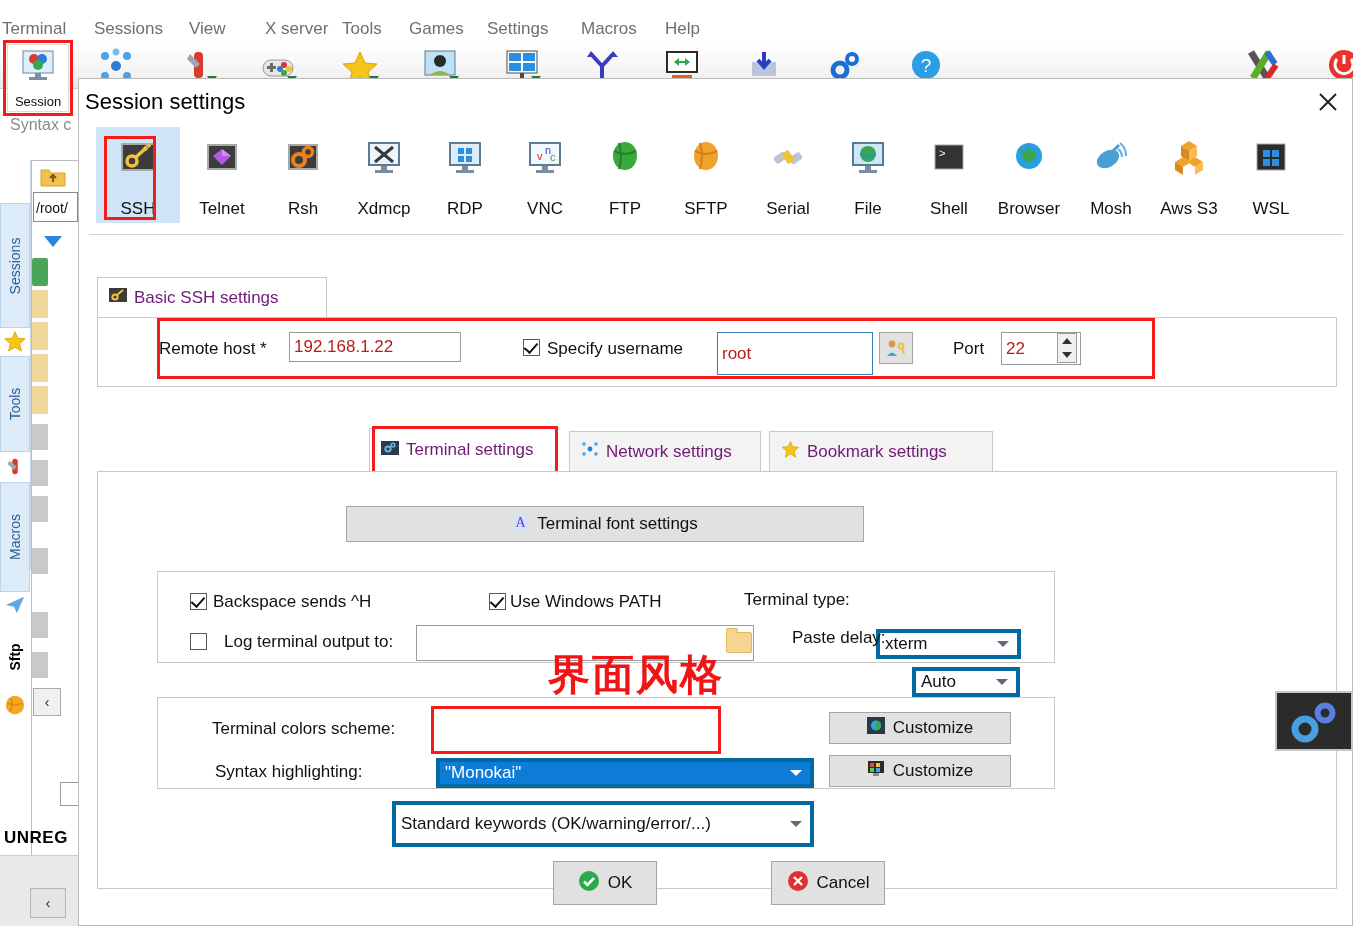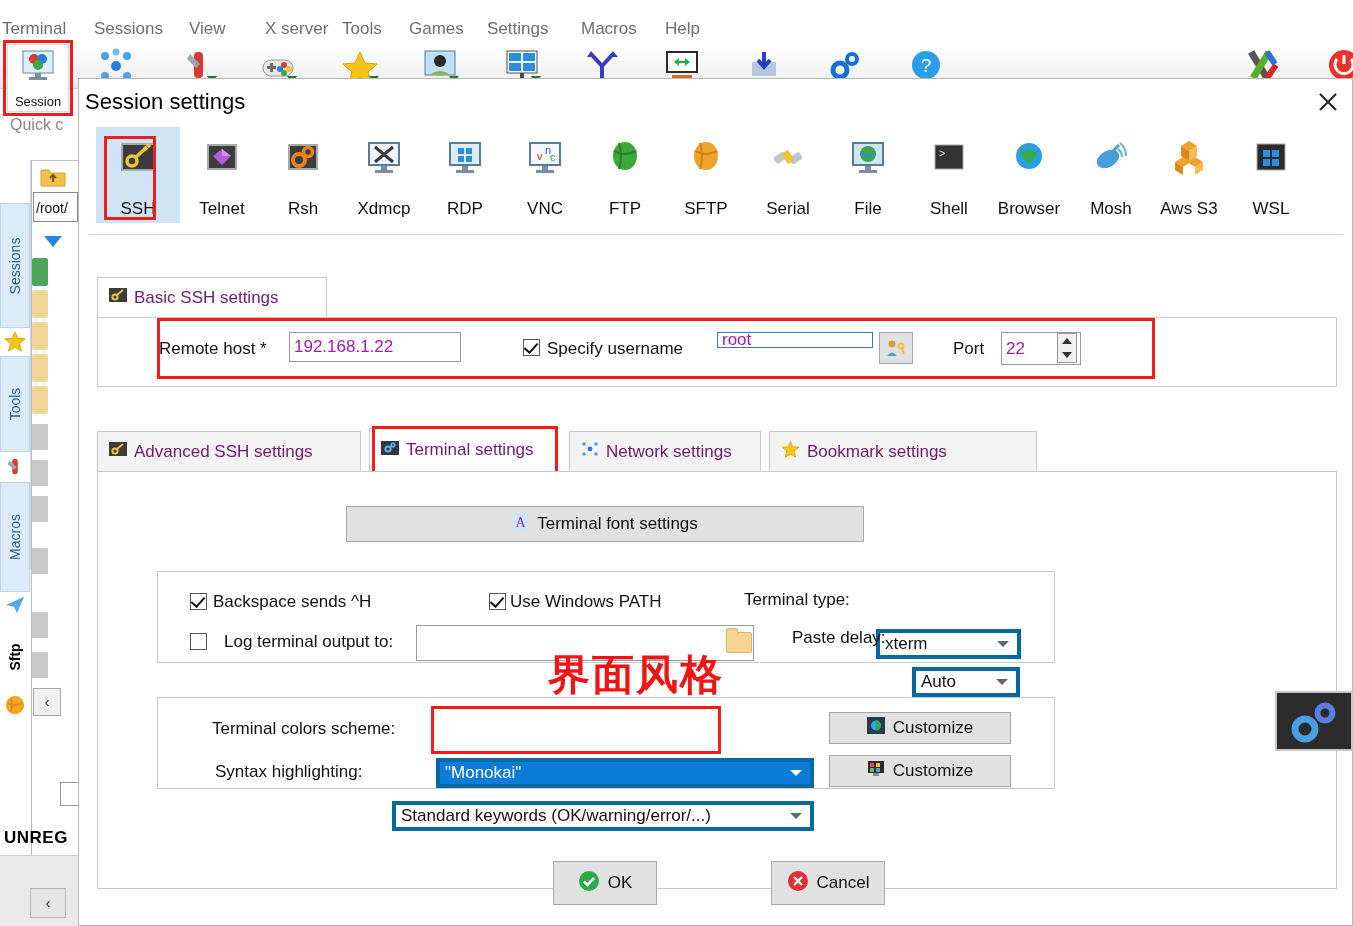--- a/index.html
+++ b/index.html
@@ -73,21 +73,21 @@
   .sep{position:absolute;left:10px;width:1254px;height:1px;background:#d4d4d4;}
 
   
   .group{position:absolute;border:1px solid #c9c9c9;box-sizing:border-box;background:#fff;}
   .grp-tab{position:absolute;background:#fff;border:1px solid #c9c9c9;border-bottom:none;box-sizing:border-box;
            font-size:17px;color:#701a75;display:flex;align-items:center;gap:7px;padding:0 11px;cursor:pointer;}
   .grp-tab.inactive{background:#f3f3f3;}
 
   .fld-label{position:absolute;font-size:17px;color:#111;white-space:nowrap;}
   .inp{position:absolute;background:#fff;border:1px solid #9b9b9b;box-sizing:border-box;
-       font-size:17px;color:#a21caf;padding:0 4px;line-height:normal;
+       font-size:17px;color:#b91c1c;padding:0 4px;line-height:normal;
        font-family:"Liberation Sans","DejaVu Sans",sans-serif;}
   .inp.focus{border:1px solid #3a7bb5;}
   .spin{position:absolute;width:20px;border:1px solid #9b9b9b;box-sizing:border-box;background:#f0f0f0;}
   .spin div{height:50%;position:relative;}
   .spin i{position:absolute;left:50%;top:50%;transform:translate(-50%,-50%);width:0;height:0;
           border-left:5px solid transparent;border-right:5px solid transparent;}
   .spin .up i{border-bottom:6px solid #333;}
   .spin .dn i{border-top:6px solid #333;}
 
   .cbx{position:absolute;width:17px;height:17px;border:1px solid #5a5a5a;background:#fff;box-sizing:border-box;}
@@ -243,21 +243,21 @@
       <circle cx="14" cy="10" r="5" fill="#d93a2b"></circle>
         <circle cx="22" cy="10" r="5" fill="#2a7fd4"></circle>
       <circle cx="18" cy="16" r="5" fill="#3aa84a"></circle>
       <rect x="15" y="24" width="6" height="4" fill="#7b8ea0"></rect>
         <rect x="9" y="28" width="18" height="3" fill="#7b8ea0"></rect>
     </svg>
     <div class="lbl">Session</div>
   </div>
   <div class="redbox" style="left:3px;top:40px;width:70px;height:76px;"></div>
 
-  <div class="quickc">Quick c</div>
+  <div class="quickc">Syntax c</div>
 
   <div class="collapse">«</div>
 
   <div class="vstrip">
     <div class="vtab" style="top:43px;height:125px;">
       <span class="vtxt">Sessions</span>
     </div>
     <svg class="vicon" style="top:170px;" viewBox="0 0 24 24">
       <polygon points="12,2 15,9 23,9.6 17,15 19,23 12,18.7 5,23 7,15 1,9.6 9,9" fill="#f5c518" stroke="#d9a400"></polygon>
     </svg>
@@ -512,21 +512,21 @@
     </span>
     <span>Basic SSH settings</span>
   </div>
   <div class="group" style="left:18px;top:238px;width:1240px;height:70px;"></div>
 
   <div class="fld-label" style="left:80px;top:260px;">Remote host *</div>
   <input class="inp" style="left: 210px; top: 253px; width: 172px; height: 30px;" value="192.168.1.22">
 
   <div class="cbx on" style="left:444px;top:260px;"></div>
   <div class="fld-label" style="left:468px;top:260px;">Specify username</div>
-  <input class="inp focus" style="left: 638px; top: 253px; width: 156px; height: 16px;" value="root">
+  <input class="inp focus" style="left: 638px; top: 253px; width: 156px; height: 43px;" value="root">
   <div class="btn" style="left:800px;top:253px;width:34px;height:32px;background:#e1e1e1;">
     <svg width="22" height="20" viewBox="0 0 22 20">
       <circle cx="7" cy="6" r="3.4" fill="#d89a4a"></circle>
         <path d="M2 18 q5 -7 10 0 z" fill="#3aa8d4"></path>
       <circle cx="16" cy="8" r="2.4" fill="none" stroke="#f0c23a" stroke-width="2"></circle>
         <path d="M17 10 l2 6" stroke="#f0c23a" stroke-width="2"></path>
     </svg>
   </div>
 
   <div class="fld-label" style="left:874px;top:260px;">Port</div>
@@ -534,30 +534,20 @@
   <div class="spin" style="left:978px;top:254px;height:30px;">
     <div class="up">
         <i></i>
       </div>
     <div class="dn">
         <i></i>
       </div>
   </div>
   <div class="redbox" style="left:78px;top:239px;width:998px;height:61px;"></div>
 
-  <div class="grp-tab inactive" style="left:18px;top:352px;width:264px;height:40px;">
-    <span>
-      <svg width="18" height="16" viewBox="0 0 18 16">
-          <rect x="0" y="1" width="18" height="14" fill="#3c3c3c"></rect>
-      <circle cx="6" cy="10" r="2.6" fill="none" stroke="#f0c23a" stroke-width="2"></circle>
-          <path d="M8 8 L14 3" stroke="#f0c23a" stroke-width="2"></path>
-        </svg>
-    </span>
-    <span>Advanced SSH settings</span>
-  </div>
   <div class="grp-tab" style="left:290px;top:349px;width:188px;height:43px;">
     <span>
       <svg width="18" height="16" viewBox="0 0 18 16">
           <rect x="0" y="1" width="18" height="14" fill="#2b3a4a"></rect>
       <circle cx="7" cy="9" r="2.6" fill="none" stroke="#6ab4e0" stroke-width="2"></circle>
           <circle cx="12" cy="5" r="1.8" fill="none" stroke="#6ab4e0" stroke-width="1.6"></circle>
         </svg>
     </span>
     <span>Terminal settings</span>
   </div>
@@ -566,21 +556,21 @@
       <svg width="18" height="16" viewBox="0 0 18 16">
       <circle cx="9" cy="8" r="2.4" fill="#2a7fd4"></circle>
           <circle cx="3" cy="3" r="1.8" fill="#4aa3e8"></circle>
       <circle cx="15" cy="3" r="1.8" fill="#4aa3e8"></circle>
           <circle cx="3" cy="13" r="1.8" fill="#4aa3e8"></circle>
           <circle cx="15" cy="13" r="1.8" fill="#4aa3e8"></circle>
         </svg>
     </span>
     <span>Network settings</span>
   </div>
-  <div class="grp-tab inactive" style="left:690px;top:352px;width:268px;height:40px;">
+  <div class="grp-tab inactive" style="left:690px;top:352px;width:224px;height:40px;">
     <span>
       <svg width="19" height="18" viewBox="0 0 24 24">
           <polygon points="12,2 15,9 23,9.6 17,15 19,23 12,18.7 5,23 7,15 1,9.6 9,9" fill="#f5c518" stroke="#d9a400"></polygon>
         </svg>
     </span>
     <span>Bookmark settings</span>
   </div>
   <div class="redbox" style="left:293px;top:347px;width:186px;height:53px;"></div>
 
   <div class="group" style="left:18px;top:392px;width:1240px;height:418px;"></div>
@@ -633,21 +623,21 @@
           <rect x="0" y="0" width="18" height="17" fill="#2b3a4a"></rect>
       <circle cx="9" cy="8.5" r="5" fill="#2aa8e0"></circle>
           <path d="M9 3.5 a5 5 0 0 1 0 10 z" fill="#3aa84a"></path>
         </svg>
     </span>
     <span>Customize</span>
   </div>
   <div class="redbox" style="left:352px;top:627px;width:290px;height:48px;"></div>
 
   <div class="fld-label" style="left:136px;top:683px;">Syntax highlighting:</div>
-  <div class="sel-box" style="left:313px;top:676px;width:422px;height:30px;">
+  <div class="sel-box" style="left:313px;top:676px;width:422px;height:46px;">
     <span class="val">Standard keywords (OK/warning/error/...)</span>
     <span class="chev"></span>
   </div>
   <div class="btn" style="left:750px;top:676px;width:182px;height:32px;">
     <span>
       <svg width="18" height="17" viewBox="0 0 18 17">
           <rect x="1" y="1" width="16" height="12" fill="#2b2b2b"></rect>
       <rect x="3" y="3" width="4" height="4" fill="#e84a4a"></rect>
           <rect x="9" y="3" width="4" height="4" fill="#f0c23a"></rect>
       <rect x="3" y="8" width="4" height="4" fill="#4ad44a"></rect>

